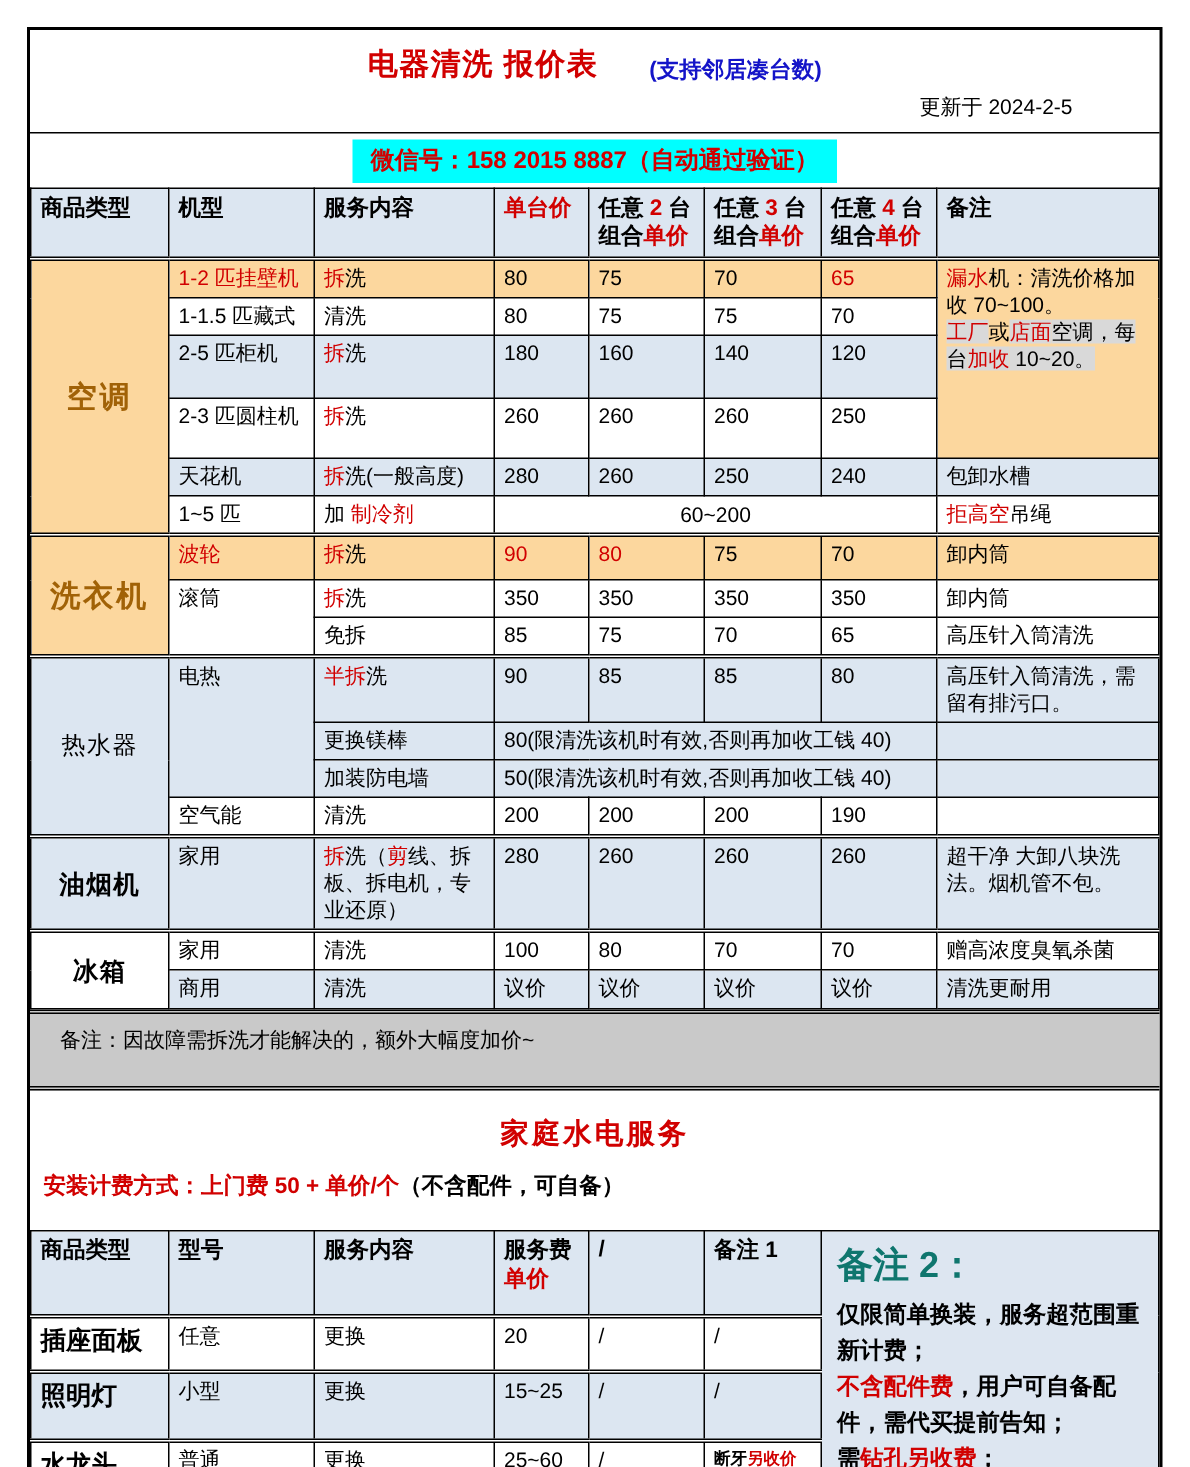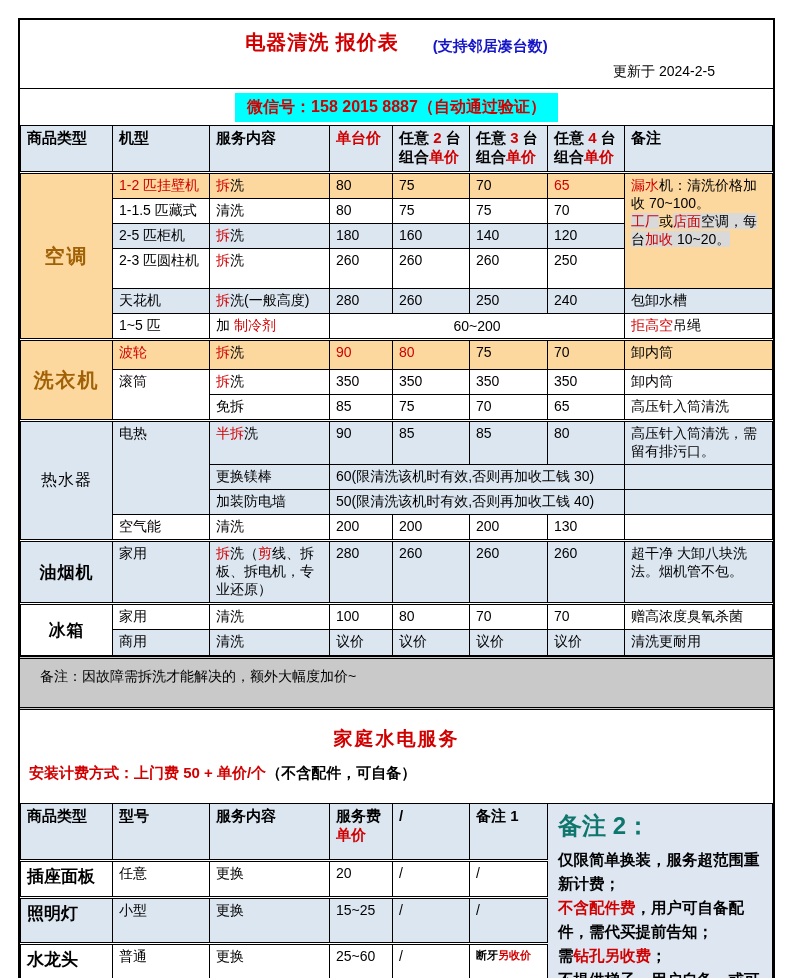--- a/index.html
+++ b/index.html
@@ -115,21 +115,21 @@
       <td class="wbg" rowspan="4"><span class="seg-r">漏水</span><span>机：清洗价格加收 70~100。</span><br><span class="seg-rg">工厂</span><span>或</span><span class="seg-rg">店面</span><span class="seg-g">空调，每</span><br><span class="seg-g">台</span><span class="seg-rg">加收</span><span class="seg-g"> 10~20。</span></td>
     </tr>
     <tr class="w" style="height:25px">
       <td>1-1.5 匹藏式</td>
       <td>清洗</td>
       <td>80</td>
       <td>75</td>
       <td>75</td>
       <td>70</td>
     </tr>
-    <tr class="bl" style="height:25px">
+    <tr class="bl" style="height:42px">
       <td>2-5 匹柜机</td>
       <td><span class="seg-r">拆</span><span>洗</span></td>
       <td>180</td>
       <td>160</td>
       <td>140</td>
       <td>120</td>
     </tr>
     <tr class="w" style="height:40px">
       <td>2-3 匹圆柱机</td>
       <td><span class="seg-r">拆</span><span>洗</span></td>
@@ -187,35 +187,35 @@
       <td rowspan="3">电热</td>
       <td><span class="seg-r">半拆</span><span>洗</span></td>
       <td>90</td>
       <td>85</td>
       <td>85</td>
       <td>80</td>
       <td>高压针入筒清洗，需留有排污口。</td>
     </tr>
     <tr class="bl" style="height:24px">
       <td>更换镁棒</td>
-      <td colspan="4">60(限清洗该机时有效,否则再加收工钱 30)</td>
+      <td colspan="4">80(限清洗该机时有效,否则再加收工钱 40)</td>
       <td></td>
     </tr>
     <tr class="bl" style="height:23px">
       <td>加装防电墙</td>
       <td colspan="4">50(限清洗该机时有效,否则再加收工钱 40)</td>
       <td></td>
     </tr>
     <tr class="w" style="height:25px">
       <td>空气能</td>
       <td>清洗</td>
       <td>200</td>
       <td>200</td>
       <td>200</td>
-      <td>130</td>
+      <td>190</td>
       <td></td>
     </tr>
 
     <tr class="bl sec" style="height:51px">
       <td class="cat wbg"><span class="cat-bold">油烟机</span></td>
       <td>家用</td>
       <td><span class="seg-r">拆</span><span>洗（</span><span class="seg-r">剪</span><span>线、拆板、拆电机，专业还原）</span></td>
       <td>280</td>
       <td>260</td>
       <td>260</td>

